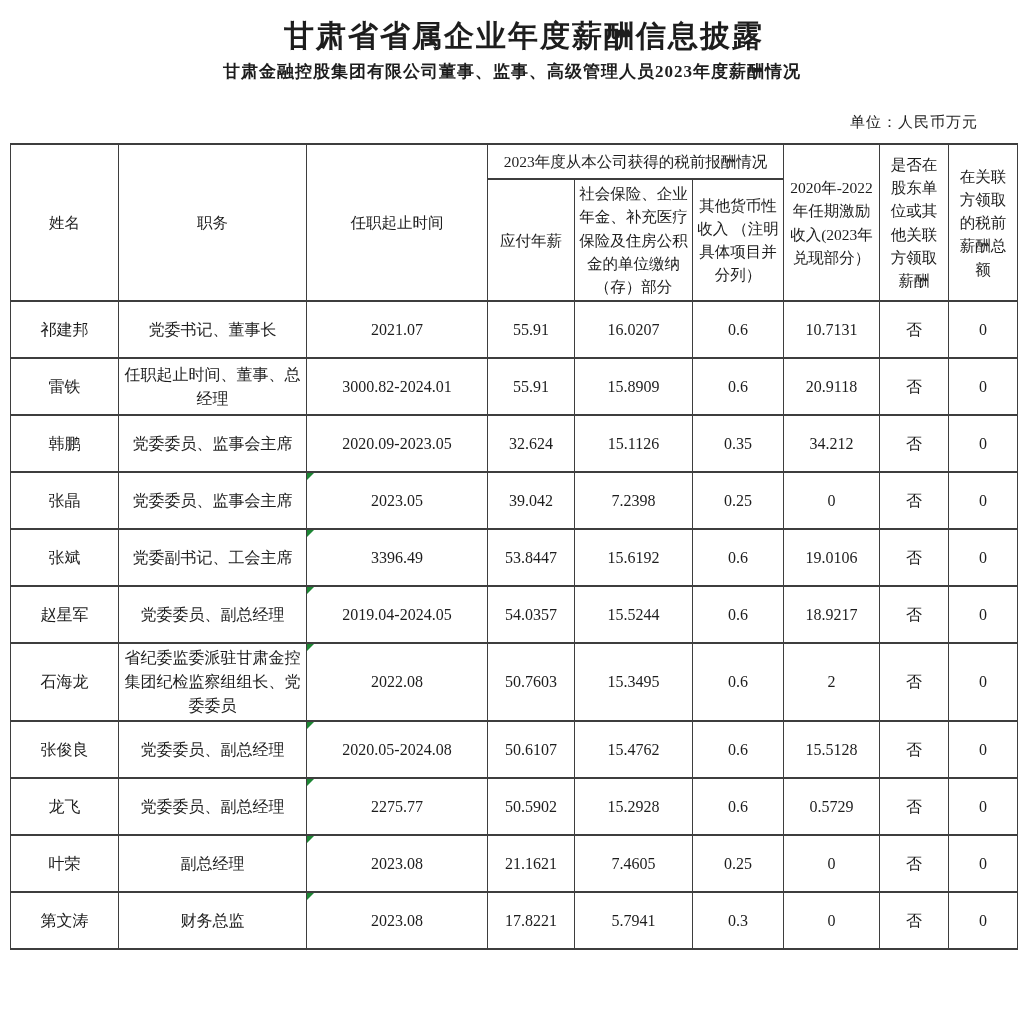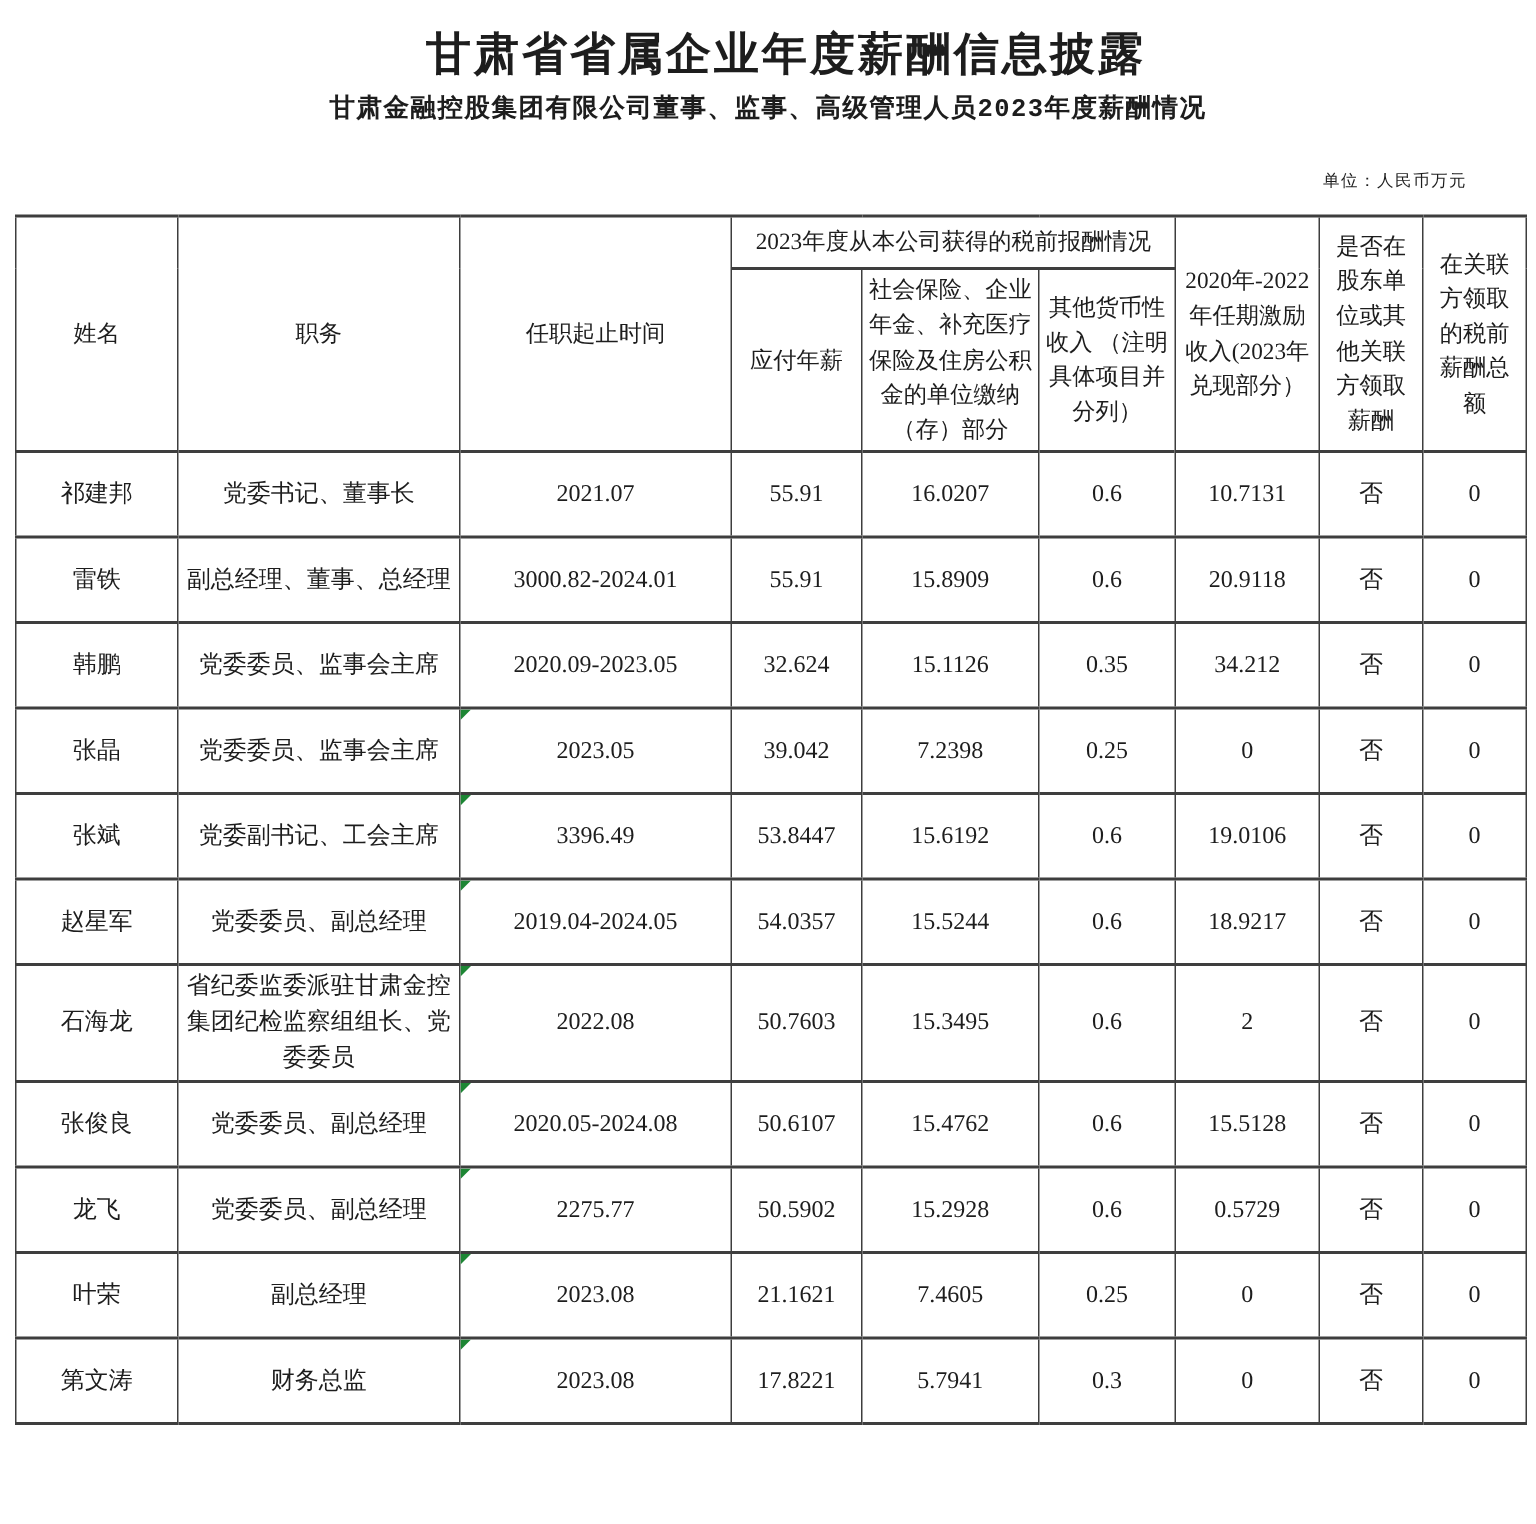--- a/index.html
+++ b/index.html
@@ -1,20 +1,20 @@
 <!DOCTYPE html>
 <html lang="zh"><head>
 <meta charset="utf-8">
 <style>
   html,body{margin:0;padding:0;background:#ffffff;}
   body{width:1024px;height:1016px;font-family:"Liberation Serif","DejaVu Serif",serif;color:#1d1d1d;}
   .page{position:relative;width:1024px;height:1016px;background:#ffffff;overflow:hidden;}
   .title{position:absolute;top:4px;left:0;width:100%;text-align:center;font-size:30px;font-weight:bold;letter-spacing:2px;margin:12px;}
-  .subtitle{position:absolute;top:60px;left:0;width:100%;text-align:center;font-size:17px;font-weight:bold;letter-spacing:1px;margin:0;font-family:Liberation Mono, monospace;}
-  .unit-note{position:absolute;top:113px;right:46px;font-size:11px;letter-spacing:1px;font-family:Liberation Mono, monospace;}
+  .subtitle{position:absolute;top:60px;left:0;width:100%;text-align:center;font-size:17px;font-weight:bold;letter-spacing:1px;margin:0;}
+  .unit-note{position:absolute;top:113px;right:46px;font-size:15px;letter-spacing:1px;font-family:Liberation Mono, monospace;}
   table.salary{position:absolute;top:143px;left:10px;width:1007px;border-collapse:collapse;table-layout:fixed;}
   th,td{
     border-left:1px solid #3e3e3e;border-right:1px solid #3e3e3e;
     border-top:2px solid #3e3e3e;border-bottom:2px solid #3e3e3e;
     text-align:center;vertical-align:middle;font-weight:normal;
     padding:2px 4px;box-sizing:border-box;overflow:hidden;
   }
   thead th{font-size:15.5px;line-height:1.5;}
   tbody td{font-size:16px;line-height:1.5;}
   tr.row-group{height:35px;}
@@ -76,21 +76,21 @@
         <td class="tenure-cell"><span>2021.07</span></td>
         <td>55.91</td>
         <td>16.0207</td>
         <td>0.6</td>
         <td>10.7131</td>
         <td>否</td>
         <td>0</td>
       </tr>
       <tr>
         <td>雷铁</td>
-        <td>副总经理、董事、总经理</td>
+        <td>任职起止时间、董事、总经理</td>
         <td class="tenure-cell"><span>3000.82-2024.01</span></td>
         <td>55.91</td>
         <td>15.8909</td>
         <td>0.6</td>
         <td>20.9118</td>
         <td>否</td>
         <td>0</td>
       </tr>
       <tr>
         <td>韩鹏</td>

